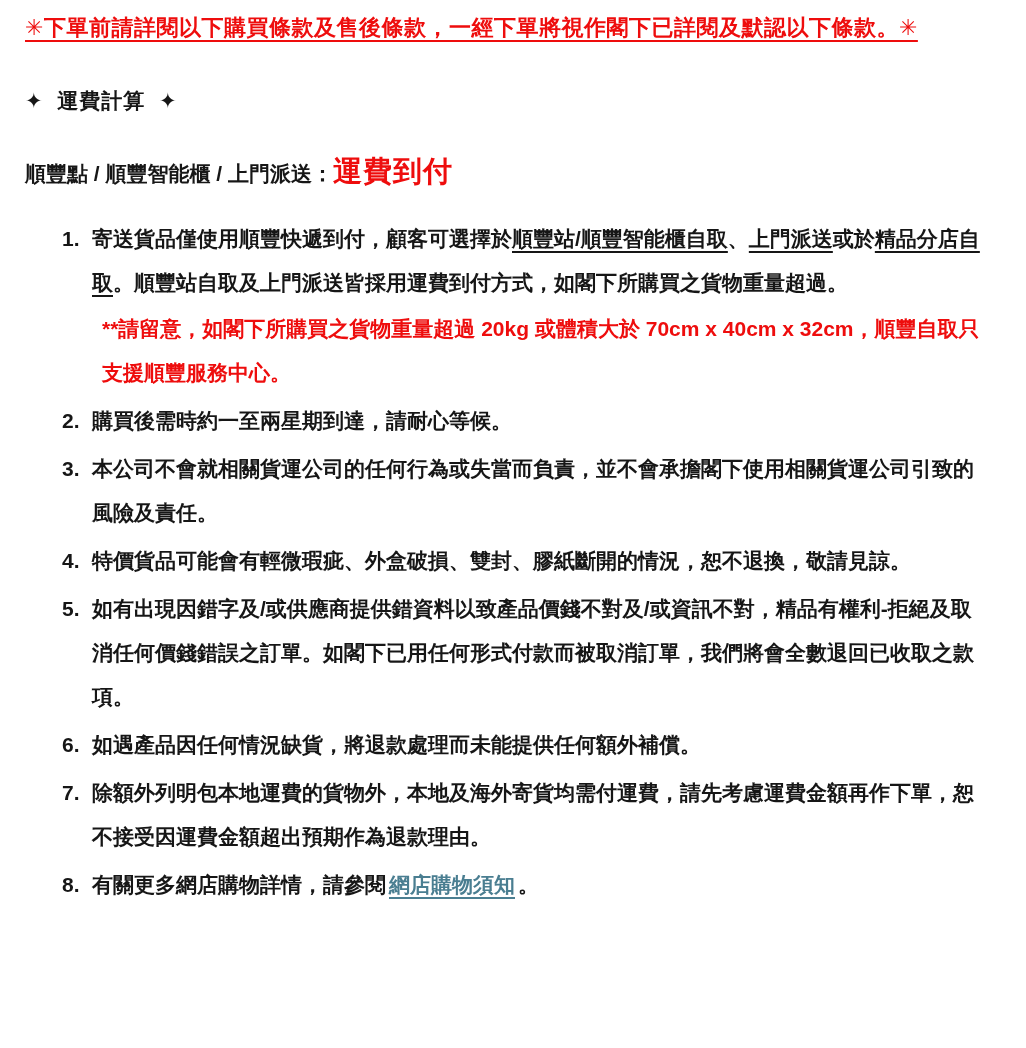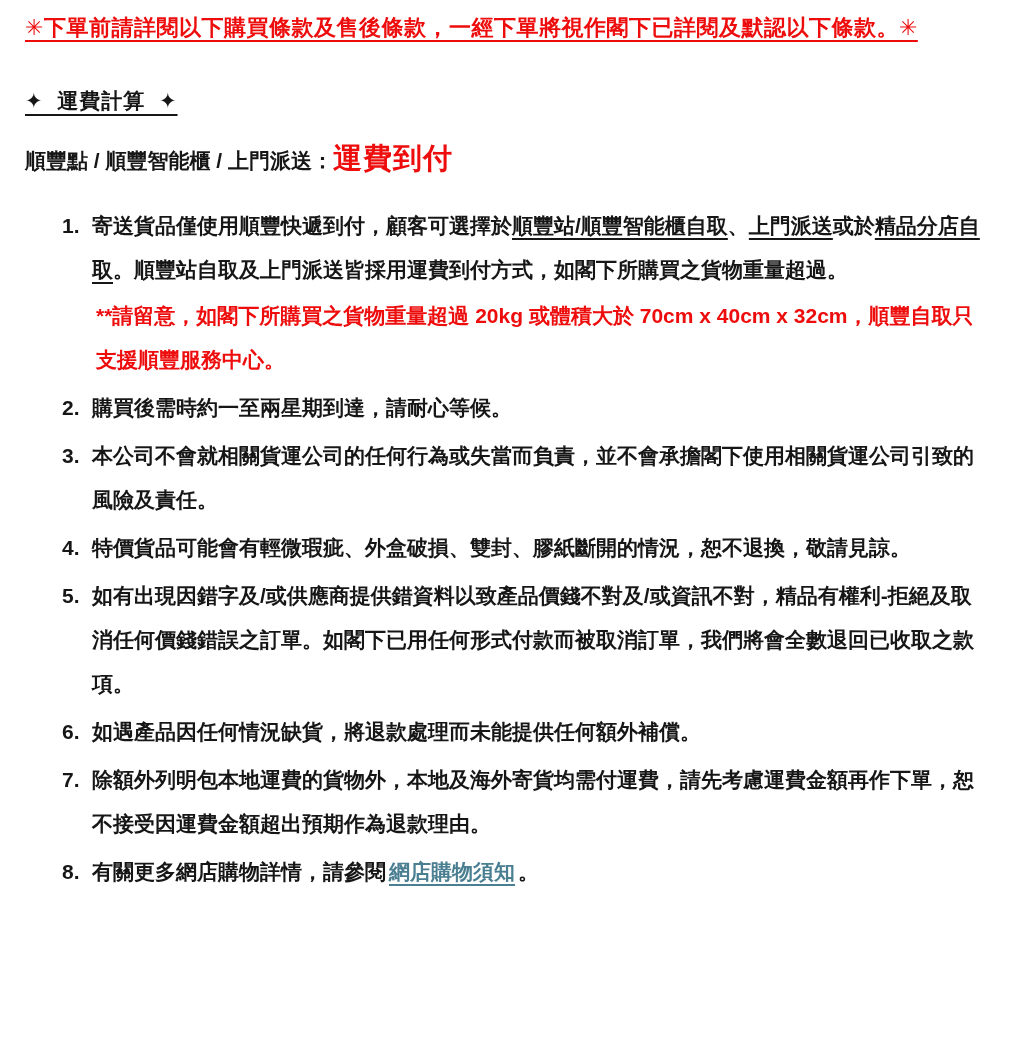--- a/index.html
+++ b/index.html
@@ -26,31 +26,30 @@
     text-decoration: underline;
     text-decoration-thickness: 2px;
     text-underline-offset: 5px;
     letter-spacing: 0.5px;
   }
 
   .sec-heading {
     display: inline-block;
     font-size: 21px;
     line-height: 26px;
-    text-decoration: underline;
     text-decoration-thickness: 2px;
     text-underline-offset: 6px;
     letter-spacing: 1px;
     text-align: center;
   }
   .heading-row1 { margin-top: 46px; }
   .heading-row2 { margin-top: 60px; }
 
   .ship-line1 {
-    margin-top: 27px;
+    margin-top: 40px;
     font-size: 21px;
     line-height: 34px;
   }
   .ship-line1 .big-red {
     font-size: 29px;
     letter-spacing: 1px;
   }
   .ship-line2 {
     margin-top: 18px;
     font-size: 21px;
@@ -76,21 +75,21 @@
     flex: 1;
     max-width: 898px;
   }
   .u {
     text-decoration: underline;
     text-decoration-thickness: 2px;
     text-underline-offset: 5px;
     margin-top: 44px;
   }
   .red-note {
-    margin: 2px 0 0 4px;
+    margin: 2px 0 0 10px;
   }
   .link {
     text-decoration: underline;
     text-decoration-thickness: 2px;
     text-underline-offset: 5px;
     margin: 0 3px;
     cursor: pointer;
   }
 </style>
 </head>

